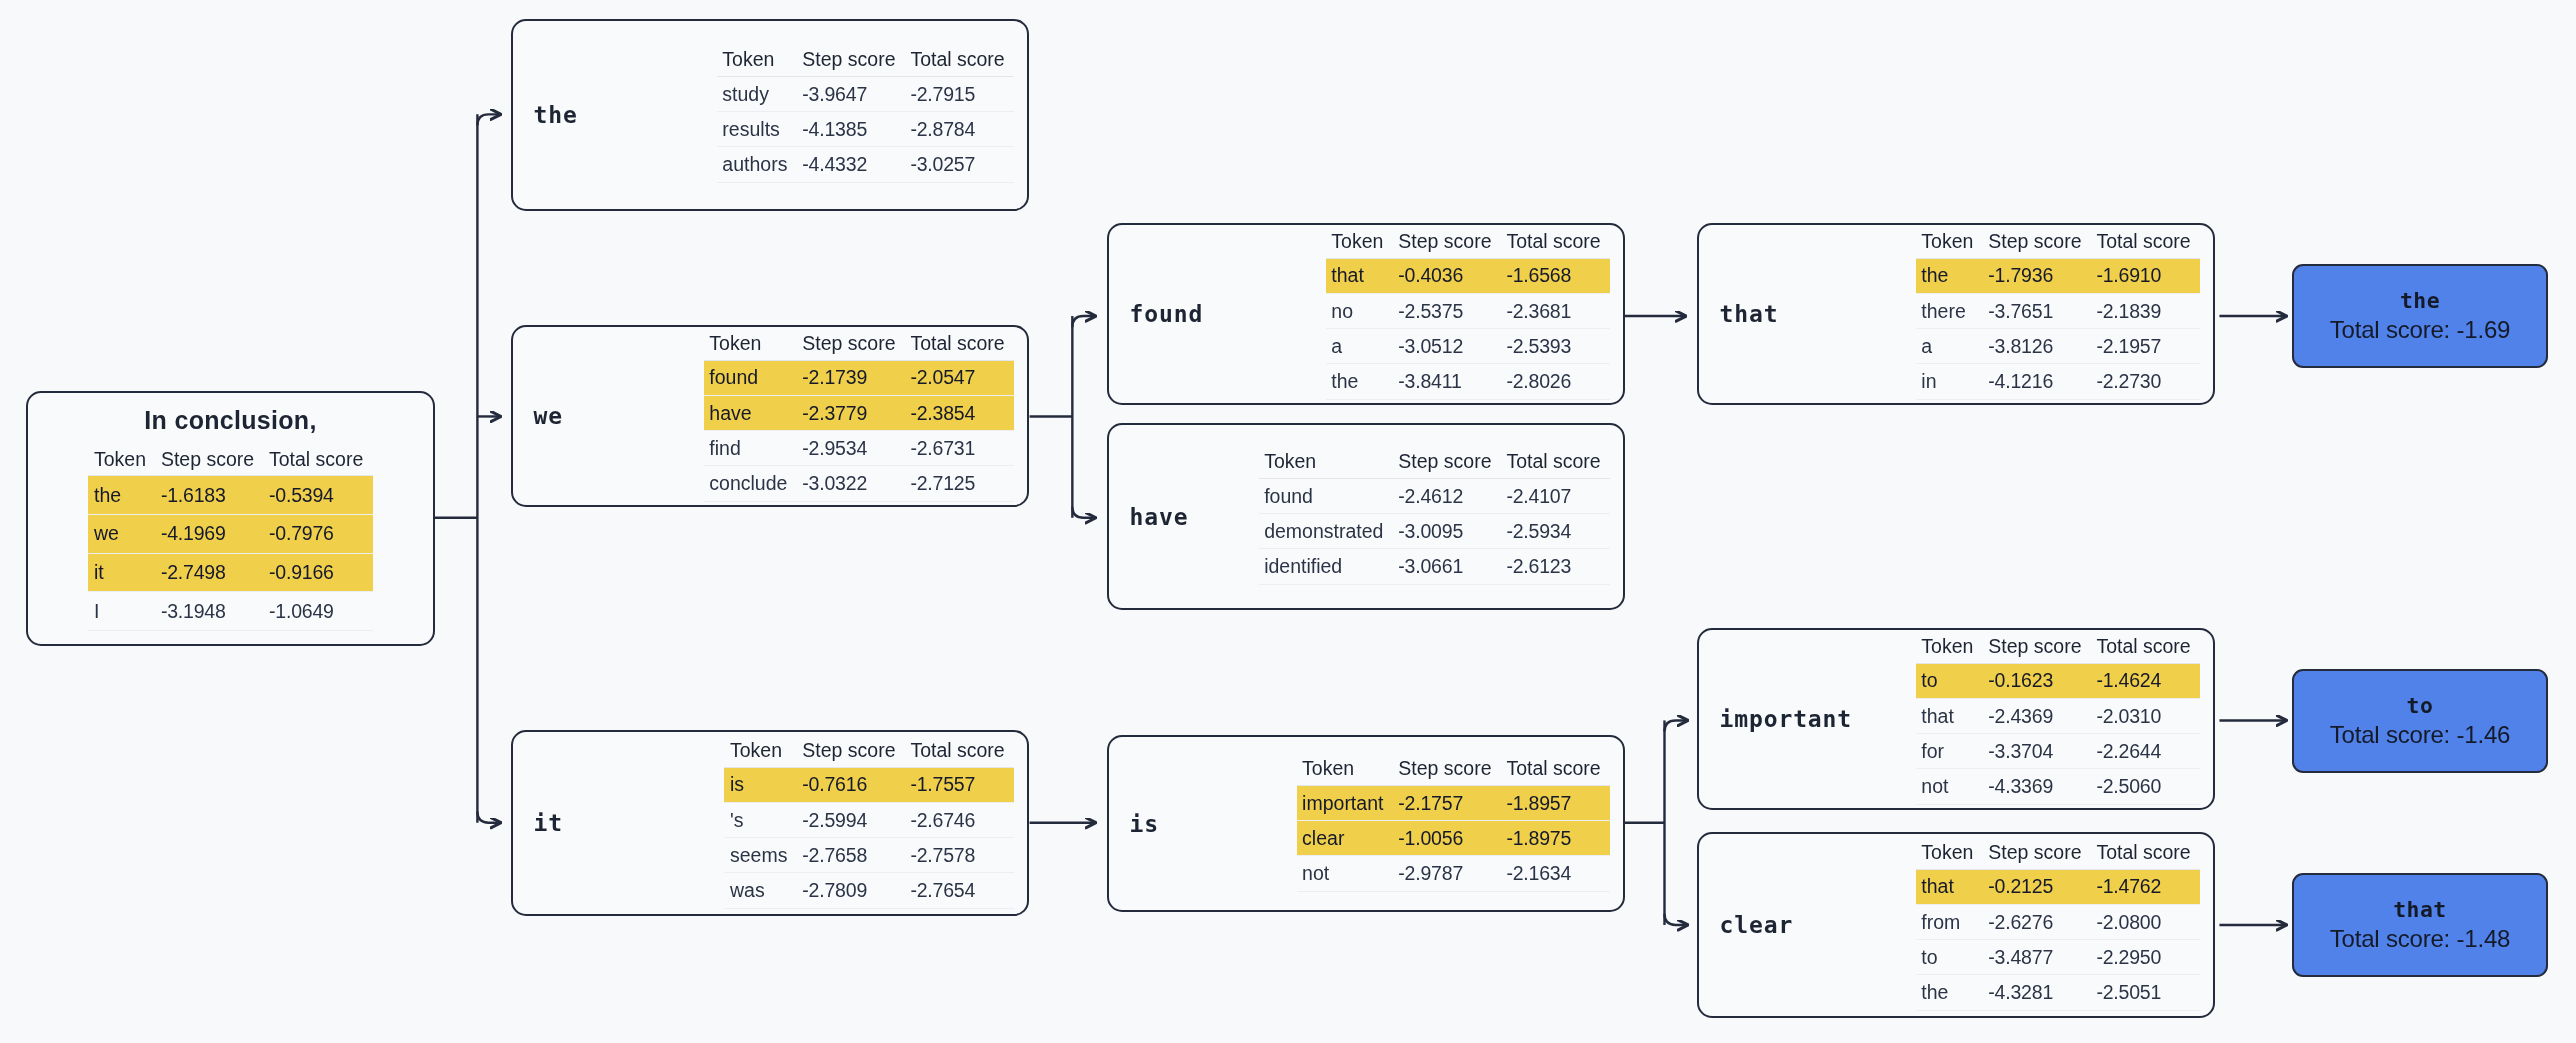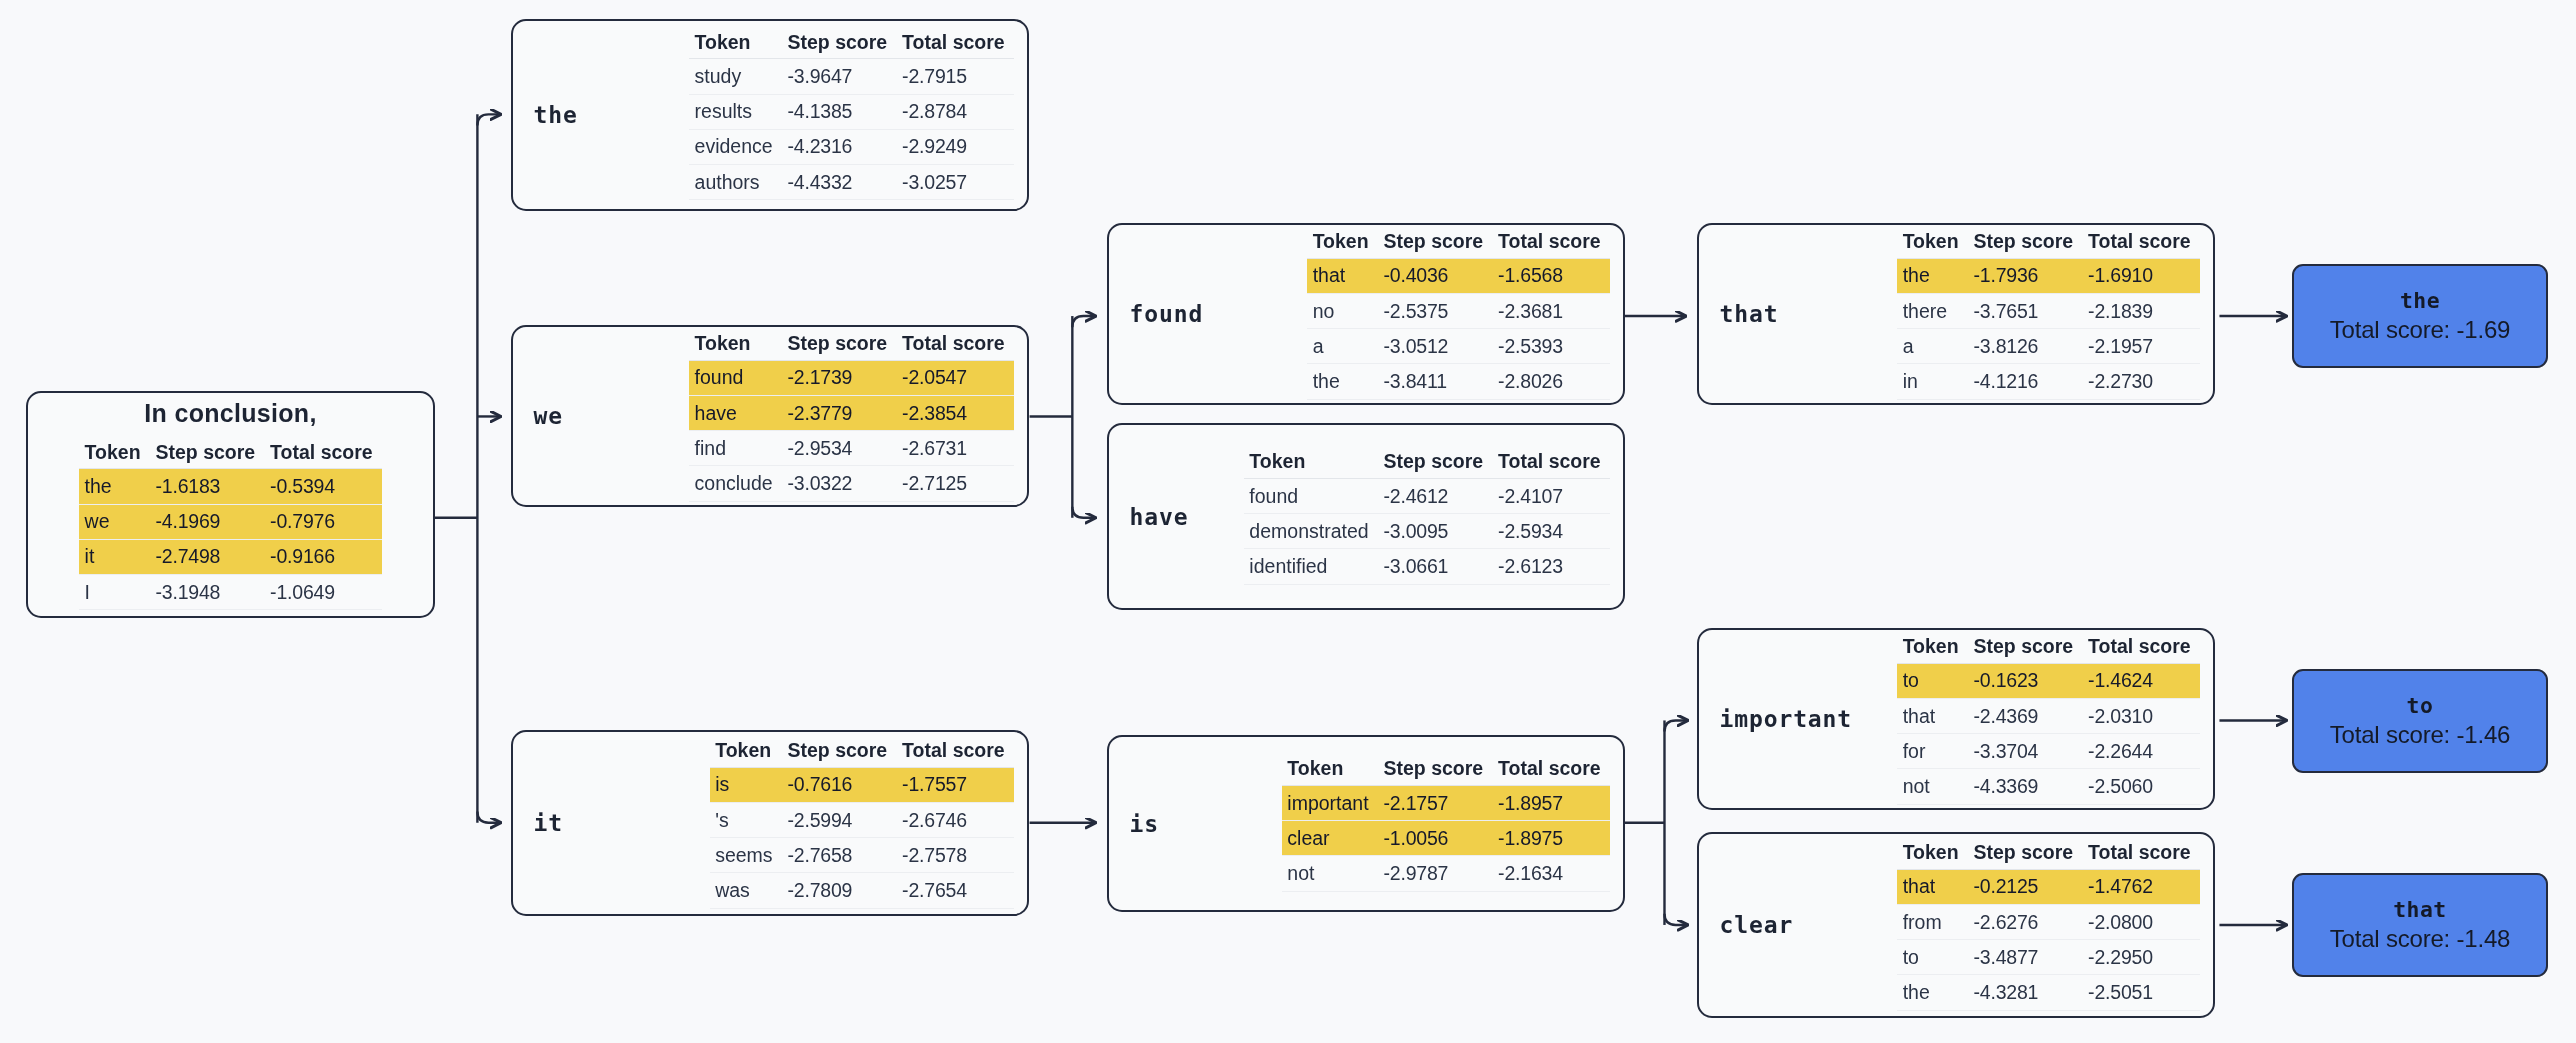--- a/index.html
+++ b/index.html
@@ -51,21 +51,21 @@
   }
   .tbl-wrap{flex:1 1 auto;display:flex;justify-content:flex-end;}
   .root .tbl-wrap{justify-content:center;}
 
   table.score-table{
     border-collapse:collapse;
     font-size:19.5px;
     color:#2b3446;
   }
   table.score-table th{
-    font-weight:bold;
+    font-weight:normal;
     font-size:19.5px;
     color:#1d2433;
     text-align:left;
     padding:1.9px 9.3px 4.6px 5.6px;
     border-bottom:1.9px solid #e3e6ea;
     white-space:nowrap;
   }
   table.score-table td{
     padding:5.6px 9.3px 5.6px 5.6px;
     border-bottom:1.9px solid #eceef1;
@@ -139,21 +139,21 @@
       <path d="M1790,775 L1790,995"></path>
       <path d="M1790,787 Q1790,775 1802,775 L1814,775" marker-end="url(#ah)"></path>
       <path d="M1790,983 Q1790,995 1802,995 L1814,995" marker-end="url(#ah)"></path>
 
       <path d="M2387,775 L2458,775" marker-end="url(#ah)"></path>
 
       <path d="M2387,995 L2458,995" marker-end="url(#ah)"></path>
     </g>
   </svg>
 
-  <div class="node root" style="left:26px;top:391px;width:409px;height:227px;">
+  <div class="node root" style="left:26px;top:391px;width:409px;height:255px;">
     <div class="root-title">In conclusion,</div>
     <div class="tbl-wrap">
       <table class="score-table">
         <thead>
           <tr>
             <th>Token</th>
             <th>Step score</th>
             <th>Total score</th>
           </tr>
         </thead>
@@ -199,25 +199,20 @@
               <td>study</td>
               <td class="num">-3.9647</td>
               <td class="num">-2.7915</td>
             </tr>
             <tr>
               <td>results</td>
               <td class="num">-4.1385</td>
               <td class="num">-2.8784</td>
             </tr>
             <tr>
-              <td>evidence</td>
-              <td class="num">-4.2316</td>
-              <td class="num">-2.9249</td>
-            </tr>
-            <tr>
               <td>authors</td>
               <td class="num">-4.4332</td>
               <td class="num">-3.0257</td>
             </tr>
           </tbody>
         </table>
       </div>
     </div>
 
   <div class="node" style="left:511px;top:325px;width:518px;height:182px;">

